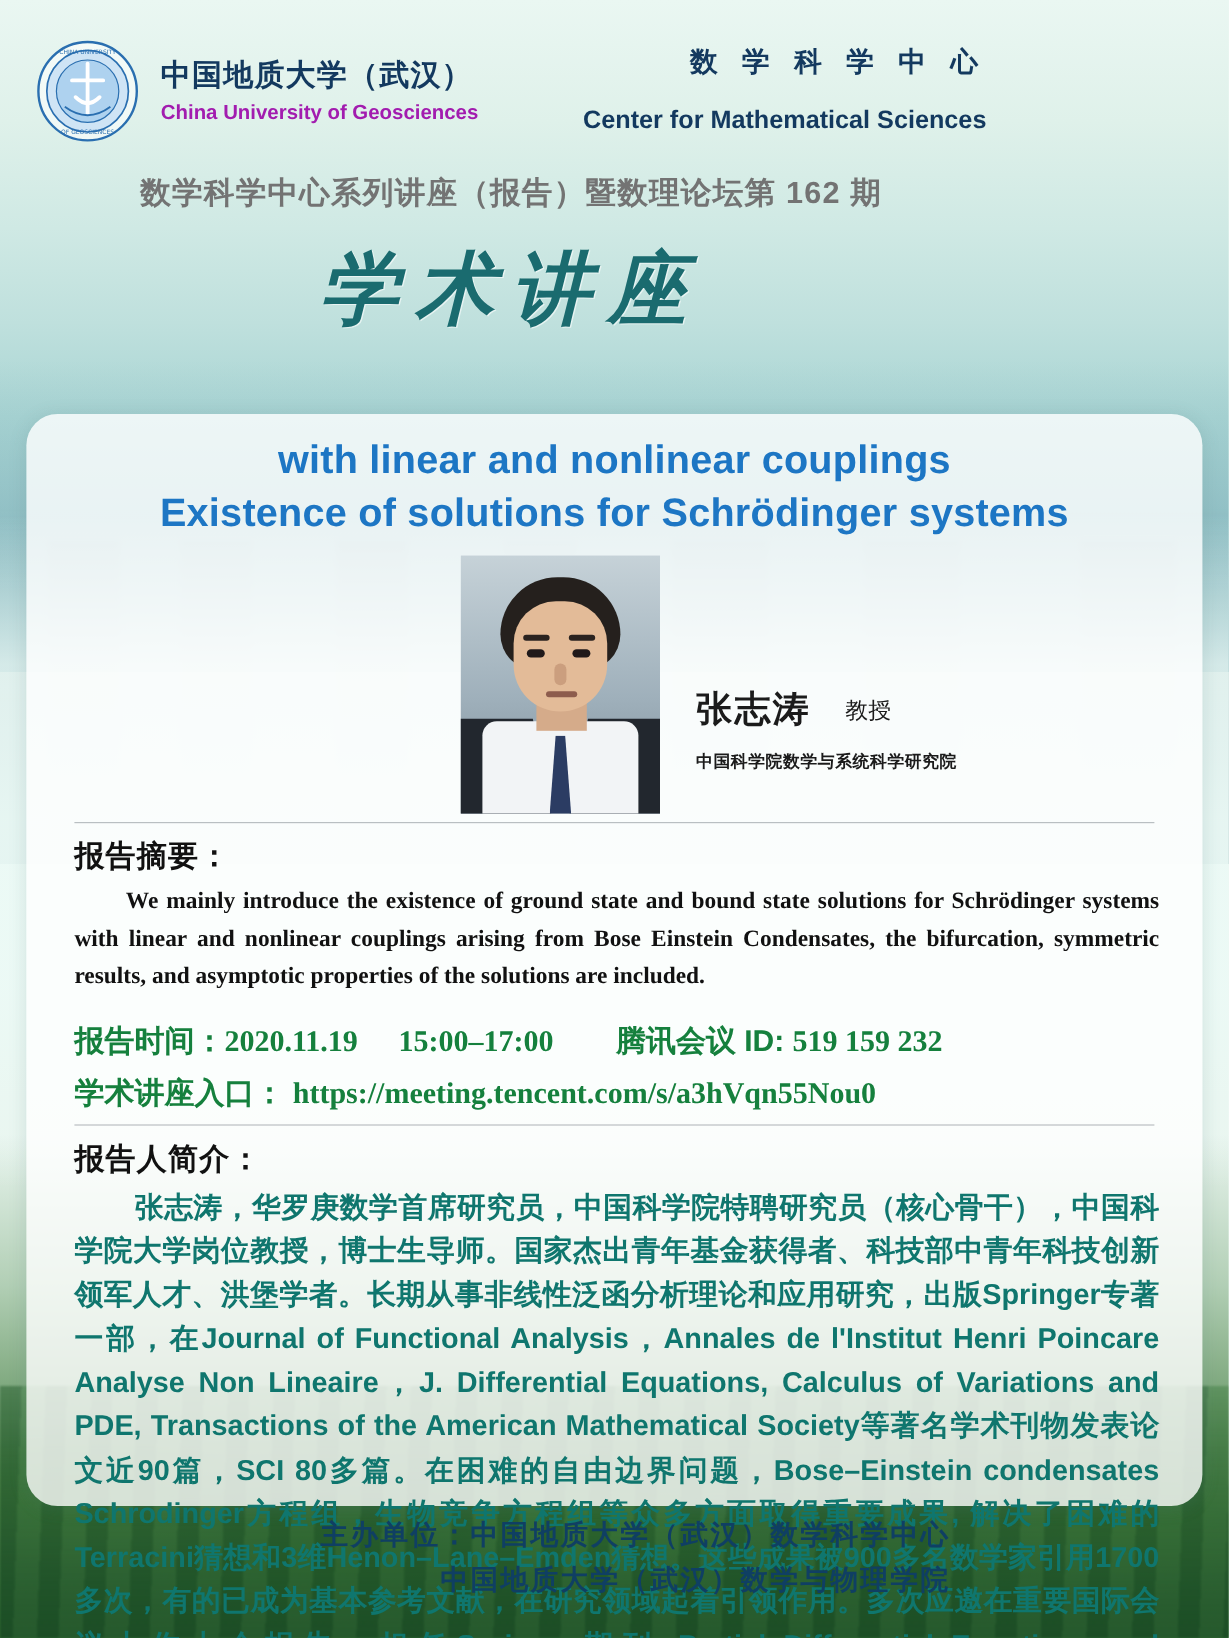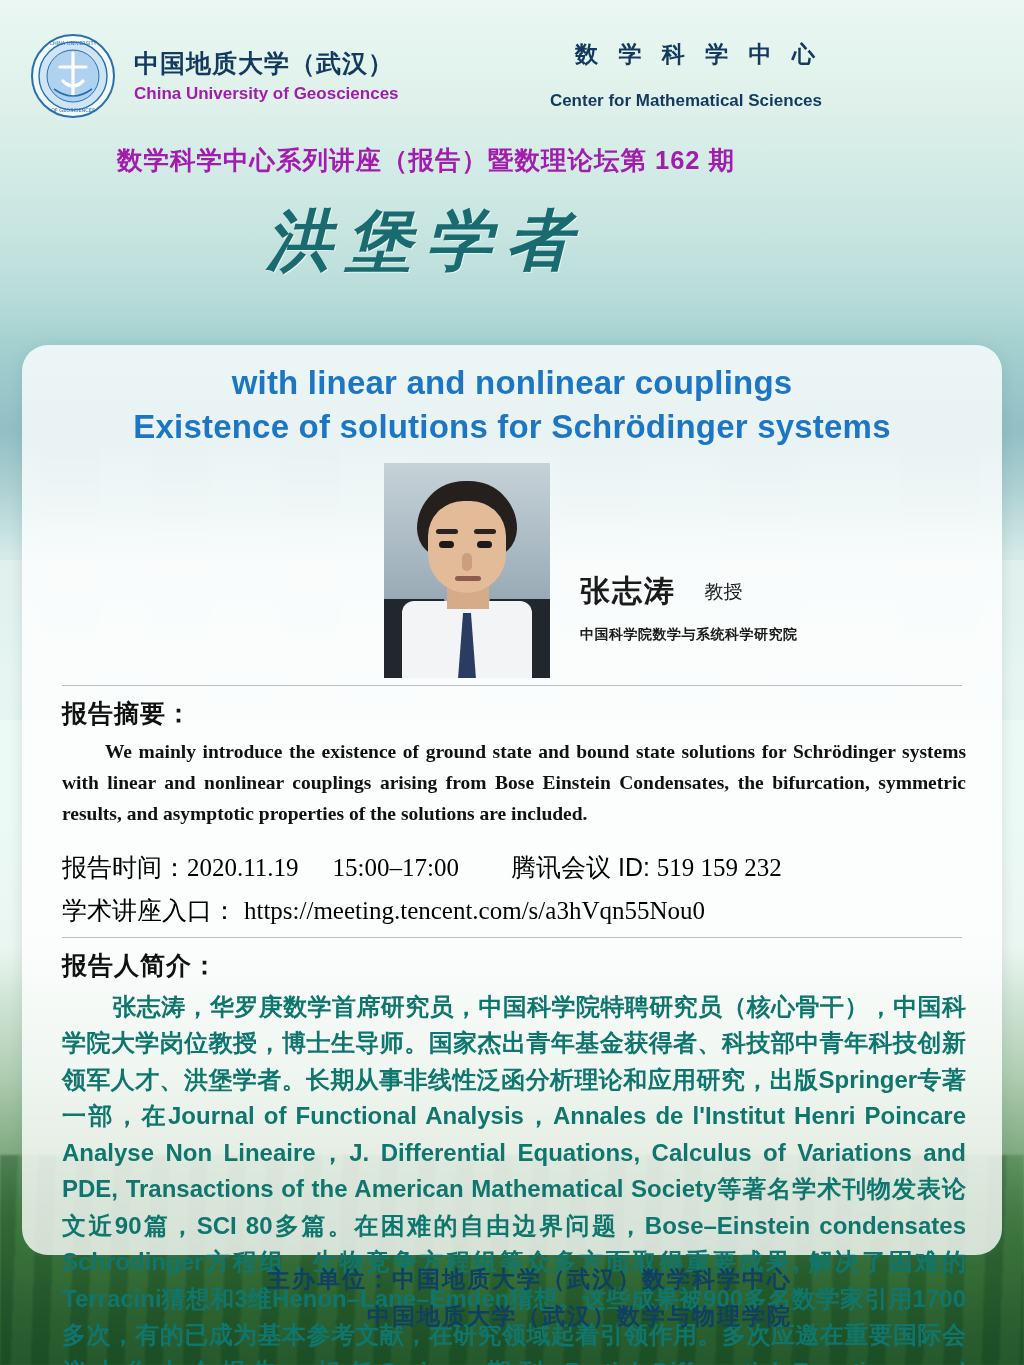--- a/index.html
+++ b/index.html
@@ -128,33 +128,33 @@
     text-align: right;
     color: #13395f;
     line-height: 1.3;
   }
   .center-title .cn {
     font-size: 23px;
     font-weight: bold;
     letter-spacing: 7px;
   }
   .center-title .en {
-    font-size: 17px;
+    font-size: 21px;
     font-weight: bold;
     margin-top: 20px;
   }
 
   
   .series-line {
     position: absolute;
     top: 143px; left: 0; right: 0;
     text-align: center;
     font-size: 25.5px;
     font-weight: bold;
-    color: #a21caf;
+    color: #737373;
     letter-spacing: 1px;
   }
 
   
   .cal-title {
     position: absolute;
     top: 196px; left: 0; right: 0;
     text-align: center;
     font-family: "DejaVu Serif", serif;
     font-size: 66px;
@@ -326,22 +326,22 @@
     color: #111;
     text-align: justify;
     text-indent: 2.2em;
     font-weight: bold;
   }
 
   .meta-row {
     position: absolute;
     left: 40px; right: 36px;
     font-size: 25px;
-    color: #000000;
-    font-weight: normal;
+    color: #15803d;
+    font-weight: bold;
     white-space: nowrap;
   }
   .meta-label { font-family: "Liberation Sans", sans-serif; }
   .meta-val {
     font-family: "Liberation Serif", serif;
   }
   .meta-gap { display: inline-block; width: 34px; }
 
   .bio {
     position: absolute;
@@ -394,21 +394,21 @@
       <div class="cn">中国地质大学（武汉）</div>
       <div class="en">China University of Geosciences</div>
     </div>
     <div class="center-title">
       <div class="cn">数 学 科 学 中 心</div>
       <div class="en">Center for Mathematical Sciences</div>
     </div>
   </div>
 
   <div class="series-line">数学科学中心系列讲座（报告）暨数理论坛第 162 期</div>
-  <div class="cal-title">洪堡学者</div>
+  <div class="cal-title">学术讲座</div>
 
   <div class="card">
 
     <div class="talk-title">
       <div>with linear and nonlinear couplings</div>
       <div>Existence of solutions for Schrödinger systems</div>
     </div>
 
     <div class="speaker">
       <div class="portrait">

